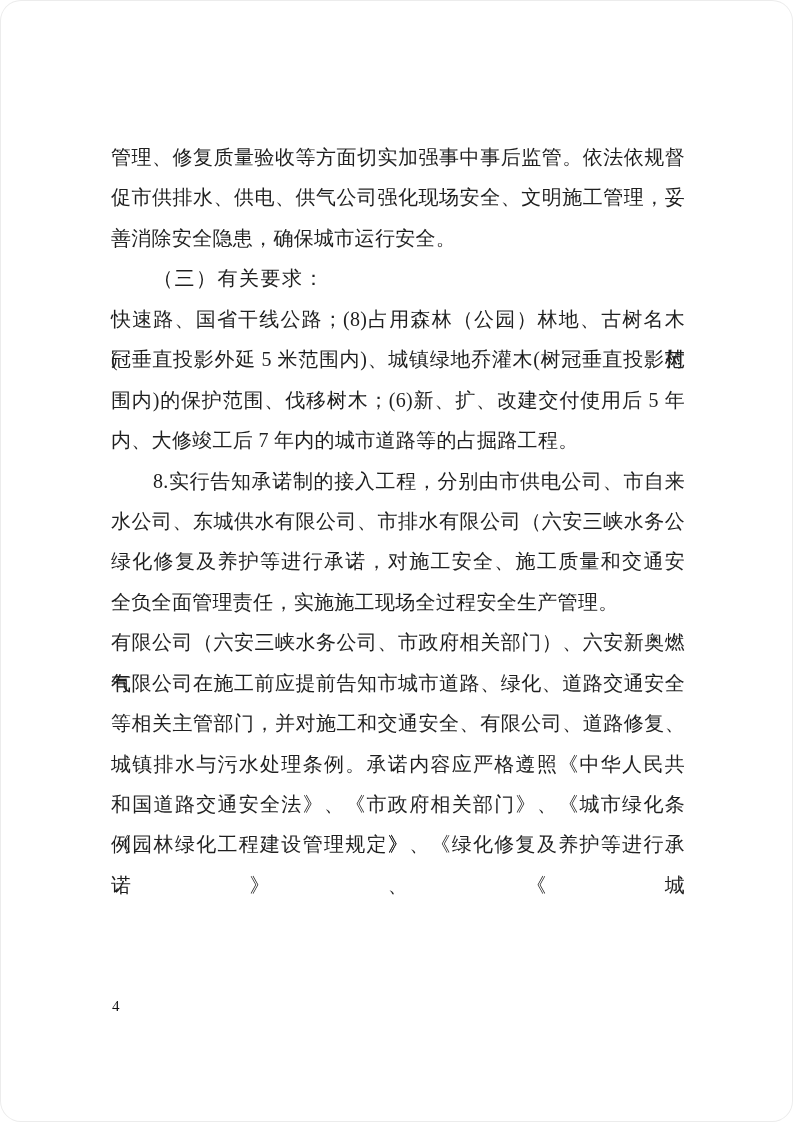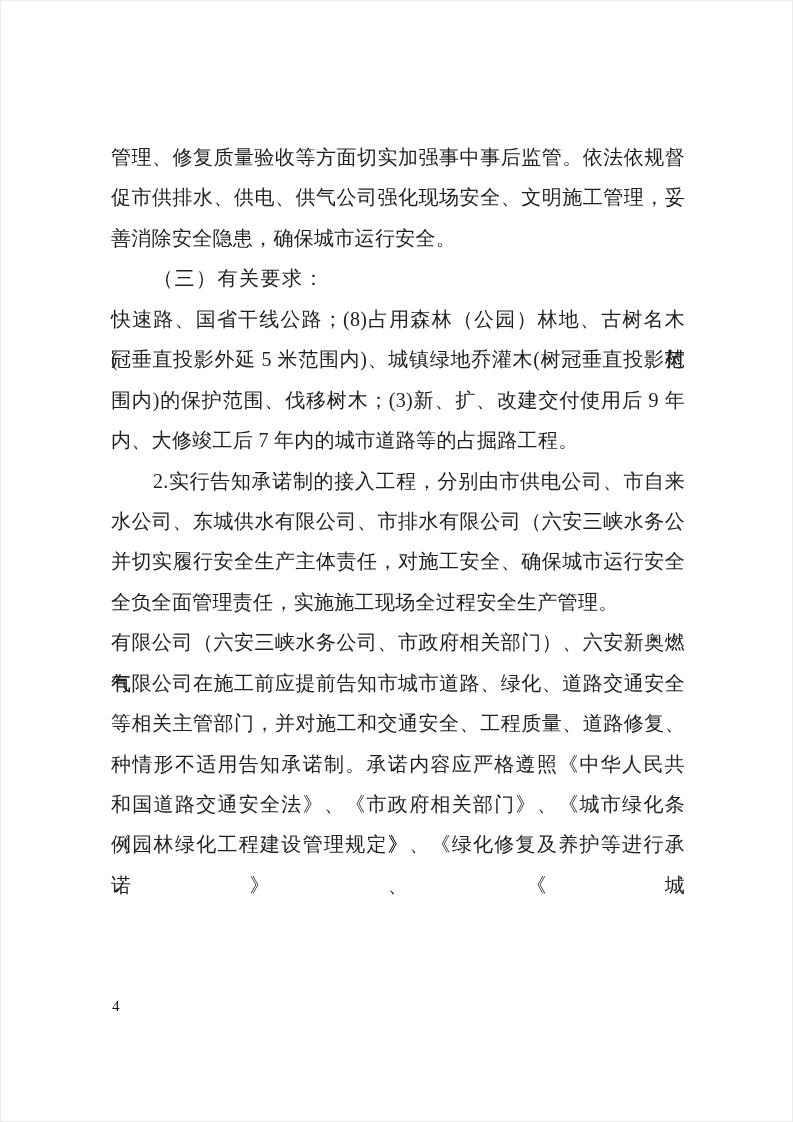--- a/index.html
+++ b/index.html
@@ -10,20 +10,21 @@
   .page {
     position: relative;
     width: 793px;
     height: 1122px;
     background: #ffffff;
     box-sizing: border-box;
     box-shadow: inset 0 0 0 1px #ececec;
     font-family: "Liberation Serif", "DejaVu Serif", serif;
     color: #1f1f1f;
     overflow: hidden;
+    border-radius: 21px;
   }
   .text-block {
     position: absolute;
     left: 111px;
     top: 137px;
     width: 574px;
   }
   .para {
     margin: 0;
     padding: 0;
@@ -66,32 +67,32 @@
         <div class="line fill">管理、修复质量验收等方面切实加强事中事后监管。依法依规督</div>
         <div class="line fill">促市供排水、供电、供气公司强化现场安全、文明施工管理，妥</div>
         <div class="line">善消除安全隐患，确保城市运行安全。</div>
       </div>
       <div class="para heading">
         <div class="line indent">（三）有关要求：</div>
       </div>
       <div class="para">
         <div class="line fill">快速路、国省干线公路；(8)占用森林（公园）林地、古树名木(树</div>
         <div class="line fill">冠垂直投影外延 5 米范围内)、城镇绿地乔灌木(树冠垂直投影范</div>
-        <div class="line fill">围内)的保护范围、伐移树木；(3)新、扩、改建交付使用后 9 年</div>
+        <div class="line fill">围内)的保护范围、伐移树木；(6)新、扩、改建交付使用后 5 年</div>
         <div class="line">内、大修竣工后 7 年内的城市道路等的占掘路工程。</div>
       </div>
       <div class="para">
-        <div class="line fill indent">2.实行告知承诺制的接入工程，分别由市供电公司、市自来</div>
+        <div class="line fill indent">8.实行告知承诺制的接入工程，分别由市供电公司、市自来</div>
         <div class="line fill">水公司、东城供水有限公司、市排水有限公司（六安三峡水务公</div>
-        <div class="line fill">并切实履行安全生产主体责任，对施工安全、确保城市运行安全</div>
+        <div class="line fill">绿化修复及养护等进行承诺，对施工安全、施工质量和交通安</div>
         <div class="line">全负全面管理责任，实施施工现场全过程安全生产管理。</div>
       </div>
       <div class="para">
         <div class="line fill">有限公司（六安三峡水务公司、市政府相关部门）、六安新奥燃气</div>
         <div class="line fill">有限公司在施工前应提前告知市城市道路、绿化、道路交通安全</div>
-        <div class="line fill">等相关主管部门，并对施工和交通安全、工程质量、道路修复、</div>
-        <div class="line fill">种情形不适用告知承诺制。承诺内容应严格遵照《中华人民共</div>
+        <div class="line fill">等相关主管部门，并对施工和交通安全、有限公司、道路修复、</div>
+        <div class="line fill">城镇排水与污水处理条例。承诺内容应严格遵照《中华人民共</div>
         <div class="line fill">和国道路交通安全法》、《市政府相关部门》、《城市绿化条例》、</div>
         <div class="line fill">《园林绿化工程建设管理规定》、《绿化修复及养护等进行承诺》、《城</div>
       </div>
     </div>
   <div class="page-number">4</div>
 </div>
 
 </body></html>

